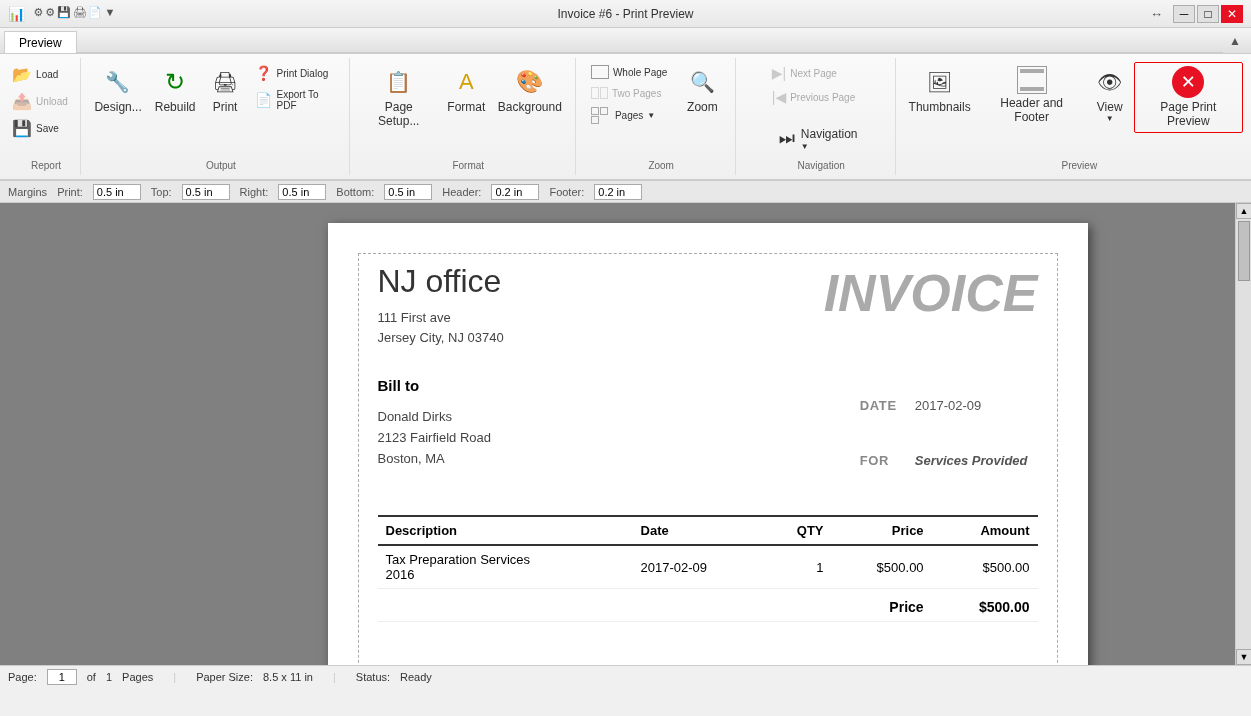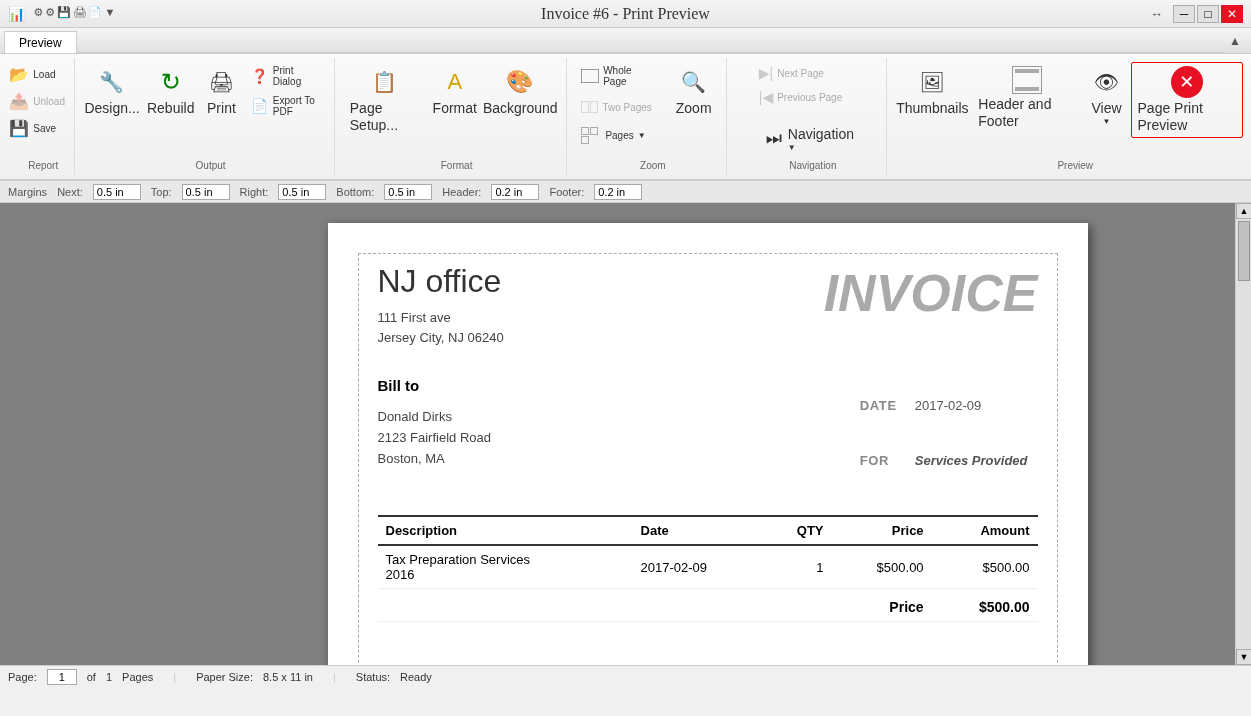--- a/index.html
+++ b/index.html
@@ -5,21 +5,21 @@
     * { box-sizing: border-box; margin: 0; padding: 0; }
     body { font-family: 'Segoe UI', Arial, sans-serif; font-size: 12px; background: #f0f0f0; user-select: none; overflow: hidden; }
 
     
     .title-bar {
       background: linear-gradient(to bottom, #f5f5f5, #e8e8e8);
       border-bottom: 1px solid #ccc;
       display: flex; align-items: center; justify-content: space-between;
       height: 28px; padding: 0 8px;
     }
-    .title-bar-title { font-size: 16px; color: #333; position: absolute; left: 50%; transform: translateX(-50%); font-family: Liberation Serif, serif; }
+    .title-bar-title { font-size: 12px; color: #333; position: absolute; left: 50%; transform: translateX(-50%); }
     .title-bar-icons { display: flex; gap: 2px; margin-left: auto; }
     .title-bar-btn { width: 22px; height: 18px; background: #e1e1e1; border: 1px solid #adadad; font-size: 10px; cursor: pointer; display: flex; align-items: center; justify-content: center; }
     .title-bar-btn.close-btn { background: #e81123; color: white; border-color: #e81123; }
     .title-bar-left { display: flex; gap: 4px; }
 
     
     .tab-bar {
       background: linear-gradient(to bottom, #f5f5f5, #e0e0e0);
       border-bottom: 1px solid #ccc;
       display: flex; align-items: flex-end;
@@ -48,21 +48,21 @@
     .ribbon-btn {
       display: flex; flex-direction: column; align-items: center;
       padding: 3px 6px; cursor: pointer; border: 1px solid transparent;
       min-width: 44px; font-size: 10px; color: #333;
       border-radius: 2px;
     }
     .ribbon-btn-icon {
       width: 32px; height: 32px; display: flex; align-items: center; justify-content: center;
       font-size: 20px; margin-bottom: 2px;
     }
-    .ribbon-btn-label { font-size: 14px; line-height: 1.2; }
+    .ribbon-btn-label { font-size: 12px; text-align: center; line-height: 1.2; }
 
     
     .ribbon-btn-sm {
       display: flex; align-items: center; gap: 4px;
       padding: 2px 5px; cursor: pointer; border: 1px solid transparent;
       font-size: 10px; color: #333; border-radius: 2px; width: 100%;
     }
     .ribbon-btn-sm.disabled { opacity: 0.4; cursor: default; }
 
     
@@ -236,21 +236,21 @@
       <div class="ribbon-btn">
         <div class="ribbon-btn-icon" style="font-size:22px;">🎨</div>
         <div class="ribbon-btn-label">Background</div>
       </div>
     </div>
     <div class="ribbon-group-label">Format</div>
   </div>
 
   <div class="ribbon-group" style="min-width:160px;">
     <div class="ribbon-group-inner">
-      <div style="display:flex;flex-direction:column;gap:8px;margin-right:4px;">
+      <div style="display:flex;flex-direction:column;gap:2px;margin-right:4px;">
         <div class="ribbon-btn-sm">
           <span style="font-size:12px; border:1px solid #999; width:18px;height:14px;display:inline-block;"></span>
           <span>Whole Page</span>
         </div>
         <div class="ribbon-btn-sm disabled">
           <span style="font-size:12px; display:inline-flex;gap:1px;">
               <span style="border:1px solid #aaa;width:8px;height:12px;display:inline-block;"></span>
               <span style="border:1px solid #aaa;width:8px;height:12px;display:inline-block;"></span>
             </span>
           <span>Two Pages</span>
@@ -318,21 +318,21 @@
         <div class="ribbon-btn-icon" style="background:#e81123;border-radius:50%;width:32px;height:32px;color:white;font-size:18px;display:flex;align-items:center;justify-content:center;">✕</div>
         <div class="ribbon-btn-label">Page Print Preview</div>
       </div>
     </div>
     <div class="ribbon-group-label">Preview</div>
   </div>
 </div>
 
 <div class="margin-bar">
   <label>Margins</label>
-  <label>Next:</label>
+  <label>Print:</label>
   <input type="text" value="0.5 in" style="">
   <label>Top:</label>
   <input type="text" value="0.5 in" style="">
   <label>Right:</label>
   <input type="text" value="0.5 in" style="">
   <label>Bottom:</label>
   <input type="text" value="0.5 in" style="">
   <label>Header:</label>
   <input type="text" value="0.2 in" style="">
   <label>Footer:</label>
@@ -344,21 +344,21 @@
   <div style="width:180px;background:#808080;"></div>
 
   <div class="page-container">
     <div class="page-shadow">
 
       <div class="invoice-header">
         <div>
           <div class="company-name">NJ office</div>
           <div class="company-address">
             <div>111 First ave</div>
-            <div>Jersey City, NJ 06240</div>
+            <div>Jersey City, NJ 03740</div>
           </div>
         </div>
         <div class="invoice-title">INVOICE</div>
       </div>
 
       <div style="display:flex;justify-content:space-between;margin-bottom:20px;">
 
         <div class="bill-to">
           <div class="bill-to-title">Bill to</div>
           <div class="bill-to-info">

